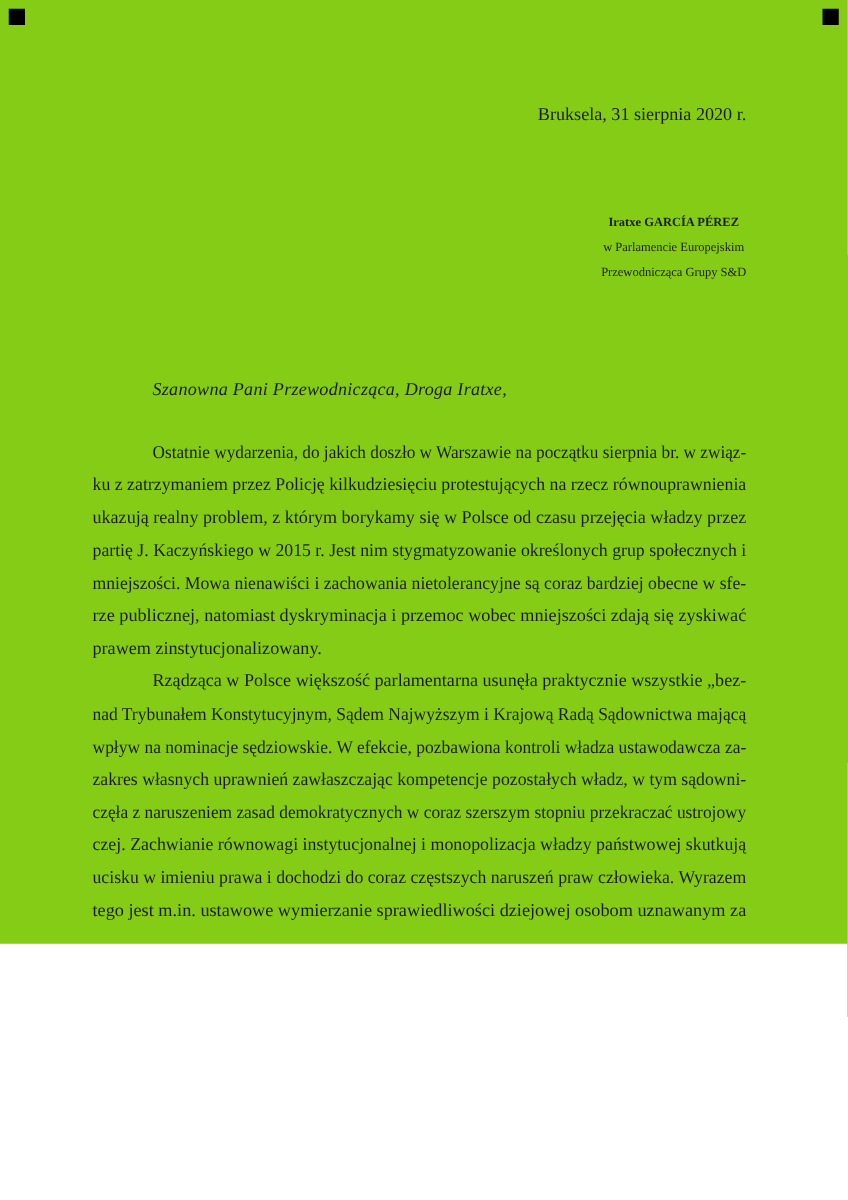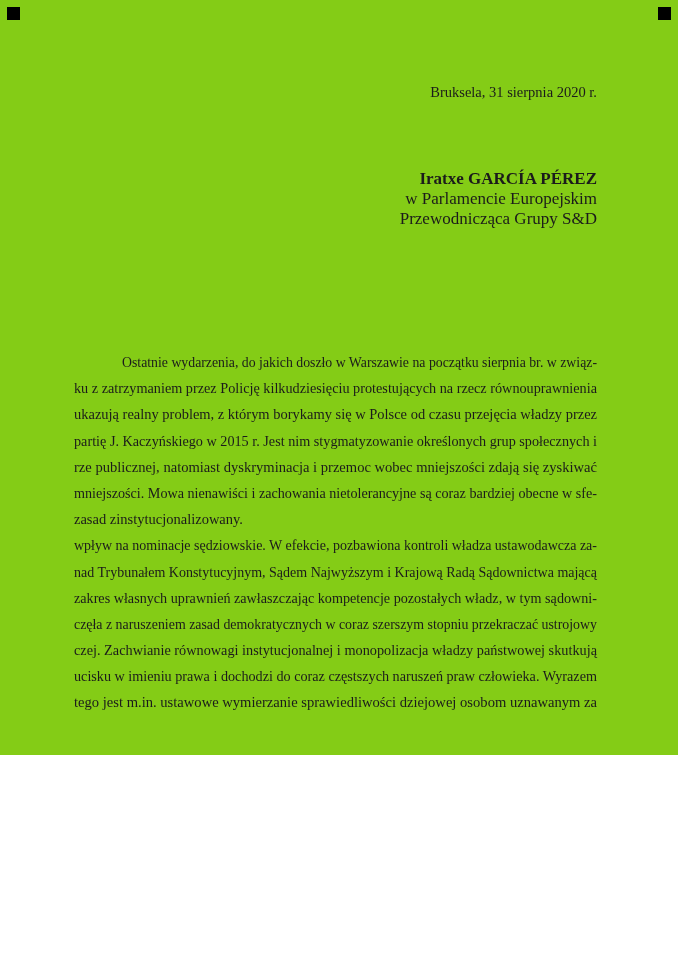--- a/index.html
+++ b/index.html
@@ -29,22 +29,22 @@
   .date-line {
     position: absolute;
     top: 83px; right: 81px;
     font-size: 14.5px; line-height: 18px;
     text-align: right;
     white-space: nowrap;
   }
   .recipient {
     position: absolute;
     top: 169px; right: 81px;
-    text-align: right;
-    font-size: 17px; line-height: 20px;
+    text-align: center;
+    font-size: 10px; line-height: 20px;
     white-space: nowrap;
     font-family: Liberation Serif, serif;
   }
   .recipient .name { font-weight: bold; }
   .salutation {
     position: absolute;
     top: 302px; left: 122px;
     font-style: italic;
     font-size: 14.5px; line-height: 20px;
     letter-spacing: 0.2px;
@@ -83,33 +83,35 @@
   <div class="corner-mark corner-br"></div>
 
   <div class="date-line">Bruksela, 31 sierpnia 2020 r.</div>
 
   <div class="recipient">
     <div class="name">Iratxe GARCÍA PÉREZ</div>
     <div>w Parlamencie Europejskim</div>
     <div>Przewodnicząca Grupy S&amp;D</div>
   </div>
 
+  <div class="salutation">Szanowna Pani Przewodnicząca, Droga Iratxe,</div>
 
   <div class="letter-body">
 
     <div class="body-line first"><span class="fit" style="transform: scaleX(0.95107);">Ostatnie wydarzenia, do jakich doszło w Warszawie na początku sierpnia br. w związ-</span></div>
     <div class="body-line"><span class="fit" style="transform: scaleX(0.981872);">ku z zatrzymaniem przez Policję kilkudziesięciu protestujących na rzecz równouprawnienia</span></div>
     <div class="body-line"><span class="fit" style="transform: scaleX(0.997675);">ukazują realny problem, z którym borykamy się w Polsce od czasu przejęcia władzy przez</span></div>
     <div class="body-line"><span class="fit" style="transform: scaleX(0.979458);">partię J. Kaczyńskiego w 2015 r. Jest nim stygmatyzowanie określonych grup społecznych i</span></div>
+    <div class="body-line"><span class="fit" style="transform: scaleX(0.975235);">mniejszości. Mowa nienawiści i zachowania nietolerancyjne są coraz bardziej obecne w sfe-</span></div>
     <div class="body-line"><span class="fit" style="transform: scaleX(1.00459);">rze publicznej, natomiast dyskryminacja i przemoc wobec mniejszości zdają się zyskiwać</span></div>
-    <div class="body-line"><span class="fit" style="transform: scaleX(0.975235);">mniejszości. Mowa nienawiści i zachowania nietolerancyjne są coraz bardziej obecne w sfe-</span></div>
-    <div class="body-line"><span class="nofit">zasad zinstytucjonalizowany.</span></div>
+    <div class="body-line"><span class="nofit">prawem zinstytucjonalizowany.</span></div>
 
+    <div class="body-line first"><span class="fit" style="transform: scaleX(0.998161);">Rządząca w Polsce większość parlamentarna usunęła praktycznie wszystkie „bez-</span></div>
+    <div class="body-line"><span class="fit" style="transform: scaleX(0.964889);">nad Trybunałem Konstytucyjnym, Sądem Najwyższym i Krajową Radą Sądownictwa mającą</span></div>
     <div class="body-line"><span class="fit" style="transform: scaleX(0.964555);">wpływ na nominacje sędziowskie. W efekcie, pozbawiona kontroli władza ustawodawcza za-</span></div>
-    <div class="body-line"><span class="fit" style="transform: scaleX(0.964889);">nad Trybunałem Konstytucyjnym, Sądem Najwyższym i Krajową Radą Sądownictwa mającą</span></div>
     <div class="body-line"><span class="fit" style="transform: scaleX(0.976686);">zakres własnych uprawnień zawłaszczając kompetencje pozostałych władz, w tym sądowni-</span></div>
     <div class="body-line"><span class="fit" style="transform: scaleX(0.956616);">częła z naruszeniem zasad demokratycznych w coraz szerszym stopniu przekraczać ustrojowy</span></div>
     <div class="body-line"><span class="fit" style="transform: scaleX(0.984731);">czej. Zachwianie równowagi instytucjonalnej i monopolizacja władzy państwowej skutkują</span></div>
     <div class="body-line"><span class="fit" style="transform: scaleX(0.978027);">ucisku w imieniu prawa i dochodzi do coraz częstszych naruszeń praw człowieka. Wyrazem</span></div>
     <div class="body-line"><span class="fit" style="transform: scaleX(1.00607);">tego jest m.in. ustawowe wymierzanie sprawiedliwości dziejowej osobom uznawanym za</span></div>
   </div>
 
 </div>
 
 </body></html>

